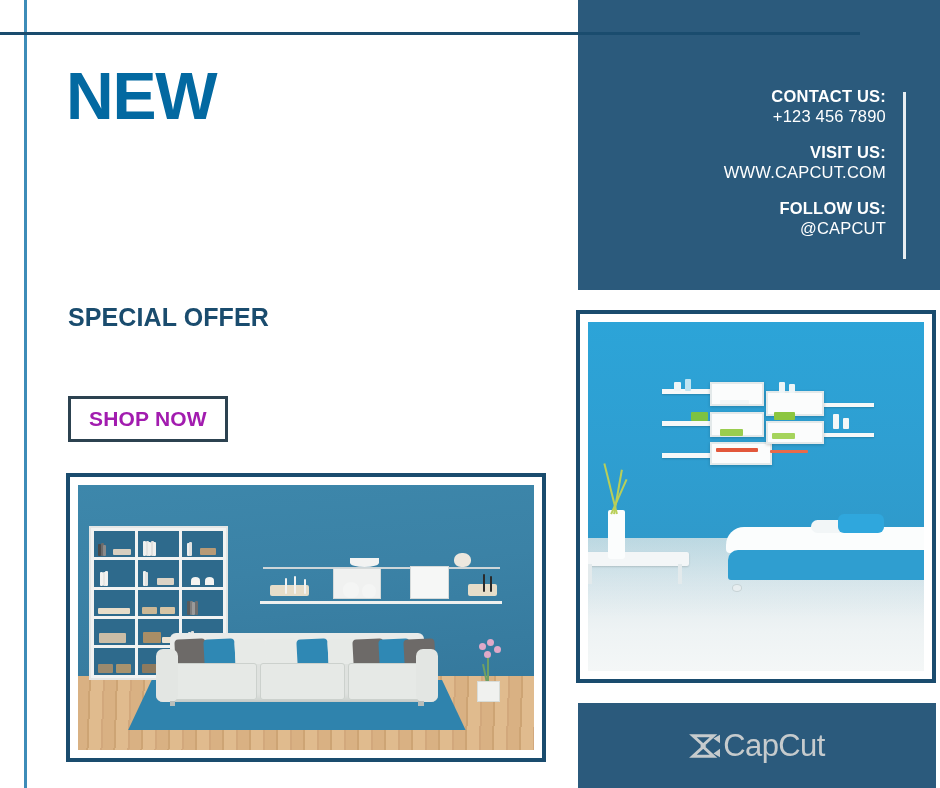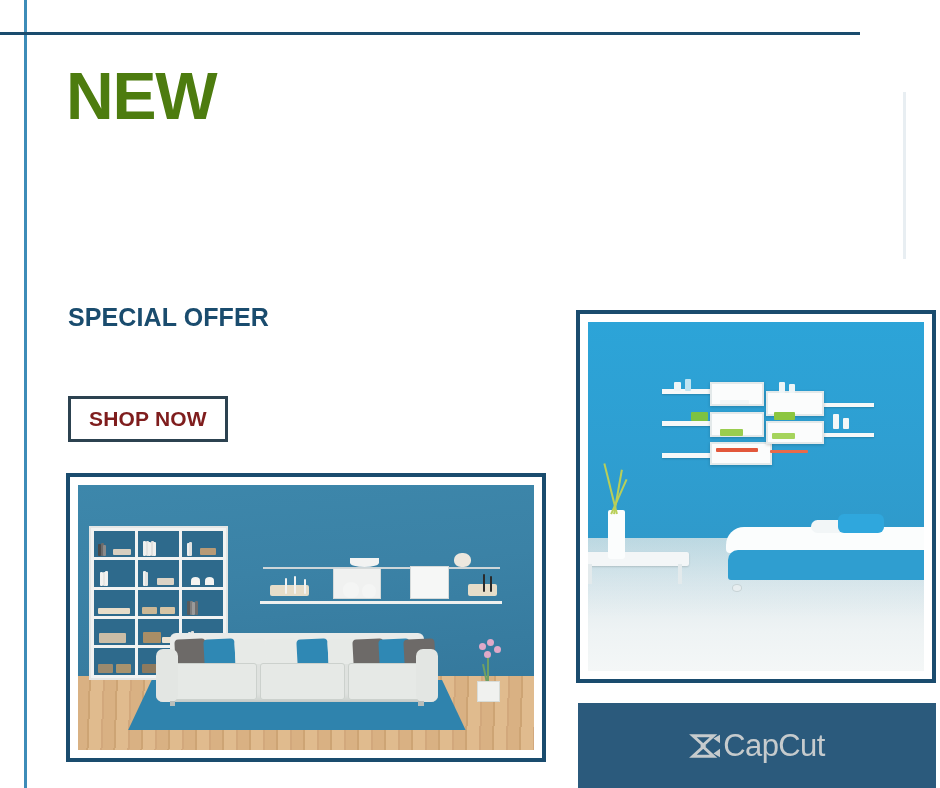--- a/index.html
+++ b/index.html
@@ -24,38 +24,38 @@
   }
   .contact-inner{display:flex;flex-direction:column;align-items:flex-end;gap:16px;margin-top:6px;}
   .c-group{display:flex;flex-direction:column;align-items:flex-end;line-height:1.22;}
   .c-label{color:#ffffff;font-weight:bold;font-size:16.5px;letter-spacing:.2px;}
   .c-value{color:#ffffff;font-weight:normal;font-size:16.5px;letter-spacing:.2px;}
   .panel-divider{position:absolute;left:903px;top:92px;width:3px;height:167px;background:#e8eef2;}
 
   
   .headline{position:absolute;left:66px;top:58px;width:500px;}
   .hl-line{
-    color:#4d7c0f;font-weight:bold;font-size:66px;line-height:1.18;
+    color:#0369a1;font-weight:bold;font-size:66px;line-height:1.18;
     letter-spacing:-1.2px;margin:0;
   }
   .tagline{
     position:absolute;left:68px;top:236px;
     font-family:"Liberation Serif",serif;font-style:italic;
     color:#3d8cb8;font-size:33px;letter-spacing:.3px;
   }
   .offer{position:absolute;left:68px;top:302px;}
   .offer-line{
     color:#1a4c6e;font-weight:bold;font-size:25px;line-height:1.26;
     letter-spacing:.1px;margin:0;
   }
   .shop-btn{
     position:absolute;left:68px;top:396px;
     border:3px solid #2c4250;background:#ffffff;
     padding:9px 18px 10px 18px;
-    color:#7f1d1d;font-weight:bold;font-size:21px;letter-spacing:.2px;
+    color:#a21caf;font-weight:bold;font-size:21px;letter-spacing:.2px;
     cursor:pointer;line-height:1;
   }
 
   
   .frame{
     position:absolute;background:#ffffff;
     border:4px solid #1a4c6e;box-sizing:border-box;padding:8px;
   }
   .frame-living{left:66px;top:473px;width:480px;height:289px;}
   .frame-bed{left:576px;top:310px;width:360px;height:373px;}
@@ -132,20 +132,36 @@
   .cc-word{color:#c6cbcd;font-size:31px;letter-spacing:-.6px;font-weight:normal;}
 </style>
 </head>
 <body>
 
 <div class="poster">
 
   <div class="v-rule"></div>
   <div class="h-rule"></div>
 
+  <div class="contact-panel">
+    <div class="contact-inner">
+      <div class="c-group">
+        <span class="c-label">CONTACT US:</span>
+        <span class="c-value">+123 456 7890</span>
+      </div>
+      <div class="c-group">
+        <span class="c-label">VISIT US:</span>
+        <span class="c-value">WWW.CAPCUT.COM</span>
+      </div>
+      <div class="c-group">
+        <span class="c-label">FOLLOW US:</span>
+        <span class="c-value">@CAPCUT</span>
+      </div>
+    </div>
+  </div>
   <div class="panel-divider"></div>
 
   <div class="headline">
     <p class="hl-line">NEW</p>
   </div>
 
 
   <div class="offer">
     <p class="offer-line">SPECIAL OFFER</p>
   </div>

